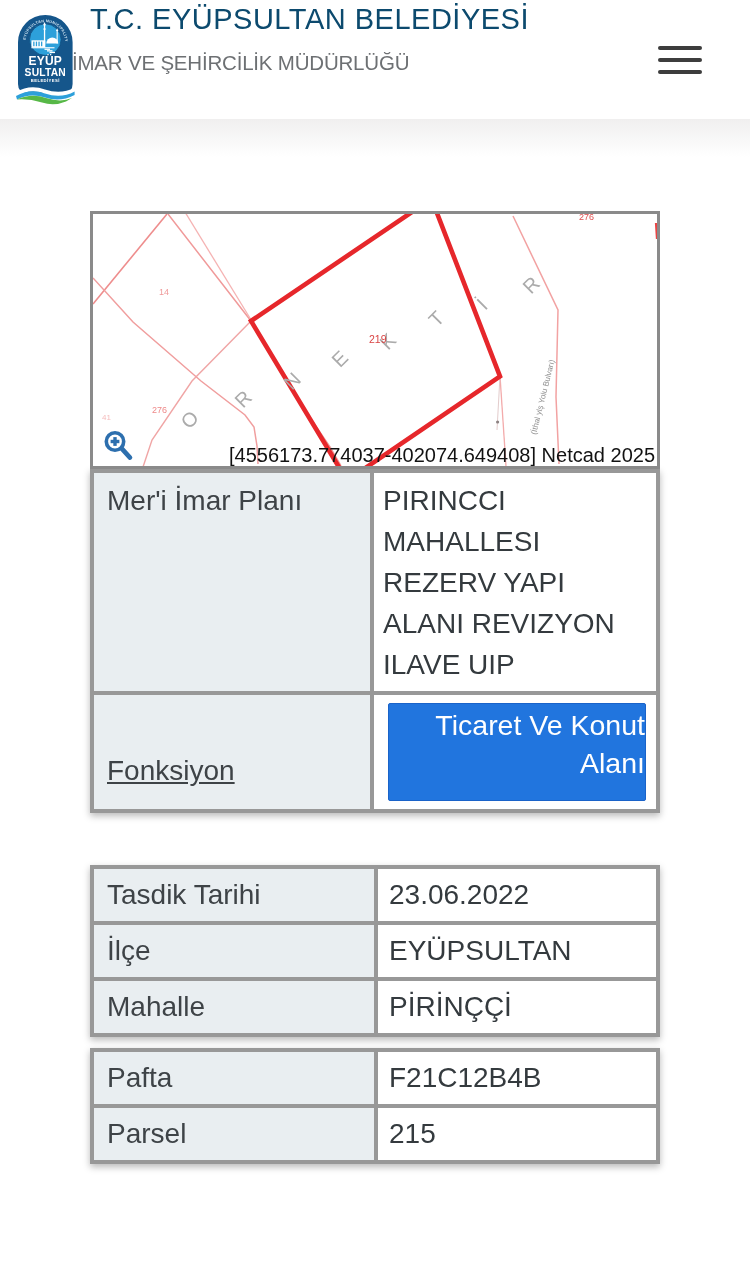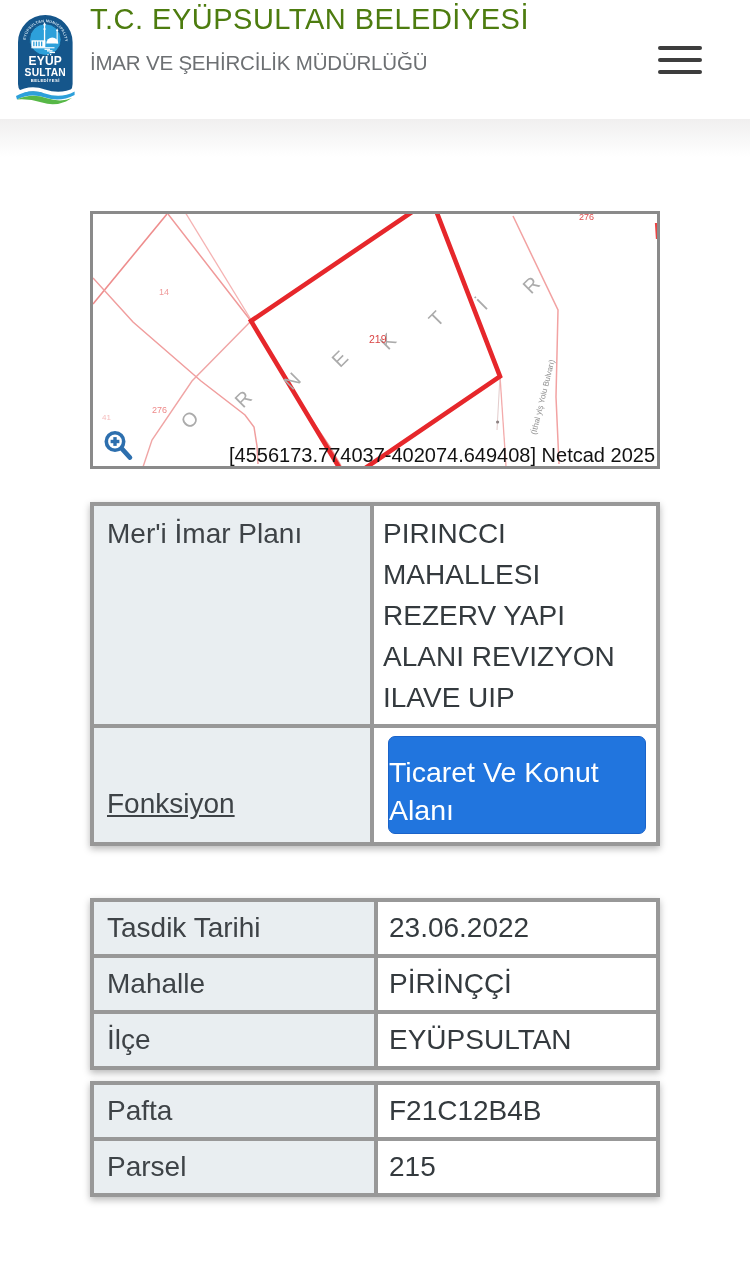--- a/index.html
+++ b/index.html
@@ -2,41 +2,41 @@
 <html lang="tr"><head>
 <meta charset="utf-8">
 <title>T.C. EYÜPSULTAN BELEDİYESİ</title>
 <style>
   * { margin:0; padding:0; box-sizing:border-box; }
   html,body { width:750px; background:#fff; font-family:"Liberation Sans", sans-serif; }
   body { position:relative; height:1271px; overflow:hidden; }
   
   .hdr { position:relative; height:119px; background:#fff; }
   .hdr-logo { position:absolute; left:16px; top:14px; }
-  .hdr-title { position:absolute; left:90px; top:3px; font-size:29px; color:#4d7c0f; letter-spacing:0.5px; }
-  .hdr-sub { position:absolute; left:90px; top:51px; font-size:20.5px; color:#6d7073; letter-spacing:-0.2px; }
+  .hdr-title { position:absolute; left:90px; top:3px; font-size:29px; color:#0c4a6e; letter-spacing:0.5px; }
+  .hdr-sub { position:absolute; left:72px; top:51px; font-size:20.5px; color:#6d7073; letter-spacing:-0.2px; }
   .burger { position:absolute; right:48px; top:45.5px; width:44px; }
   .burger div { height:4.5px; background:#3d3d3d; border-radius:2.5px; margin-bottom:7.6px; }
   .hdr-shadow { height:38px; background:linear-gradient(#f0efef 0%, #fbfbfb 75%, #ffffff 100%); }
   
   .col { width:570px; margin:0 auto; }
   
   .mapbox { margin-top:54px; width:570px; height:258px; border:3px solid #8a8a8a; background:#fff; position:relative; }
   
   table { border-collapse:separate; border-spacing:0; width:570px; border:2px solid #989898;
           box-shadow:0 3px 7px rgba(0,0,0,0.28); background:#fff; }
   td { border:2px solid #989898; font-size:28px; color:#3e4347; padding:0 0 0 13px; }
   td.lbl { width:284px; background:#e9eef1; }
   td.val { color:#343a3e; padding-left:11px; }
-  .t1 { margin-top:33px; } .t1 td { vertical-align:baseline; }
+  .t1 { } .t1 td { vertical-align:baseline; }
   .t2 { margin-top:52px; }
   .t3 { margin-top:11px; }
   .t2 td, .t3 td { height:56px; }
-  .btn { display:inline-block; width:258px; height:98px; background:#2175de; border:1.5px solid #1a63c9; border-radius:7px;
-         color:#fff; font-size:28.5px; text-align:left; line-height:1.32; padding-top:17px; }
+  .btn { display:inline-block; width:258px; height:98px; background:#2175de; border:1.5px solid #1a63c9; border-radius:2px;
+         color:#fff; font-size:28.5px; text-align:right; line-height:1.32; padding-top:3px; }
 </style>
 </head>
 <body>
 
 <div class="hdr">
 
   <div class="hdr-logo"><svg width="60" height="91" viewBox="0 0 60 91" xmlns="http://www.w3.org/2000/svg">
 
     <path d="M2,28.3 A27.3,27.3 0 0 1 56.6,28.3 L56.6,70 Q56.6,79 47,79 L11.6,79 Q2,79 2,70 Z" fill="#15568b"></path>
 
@@ -160,26 +160,26 @@
 </tbody>
     </table>
 
 <table class="t2">
   <tbody>
         <tr>
           <td class="lbl">Tasdik Tarihi</td>
           <td class="val">23.06.2022</td>
         </tr>
   <tr>
+          <td class="lbl">İlçe</td>
+          <td class="val">EYÜPSULTAN</td>
+        </tr>
+  <tr>
           <td class="lbl">Mahalle</td>
           <td class="val">PİRİNÇÇİ</td>
-        </tr>
-  <tr>
-          <td class="lbl">İlçe</td>
-          <td class="val">EYÜPSULTAN</td>
         </tr>
 </tbody>
     </table>
 
 <table class="t3">
   <tbody>
         <tr>
           <td class="lbl">Pafta</td>
           <td class="val">F21C12B4B</td>
         </tr>

